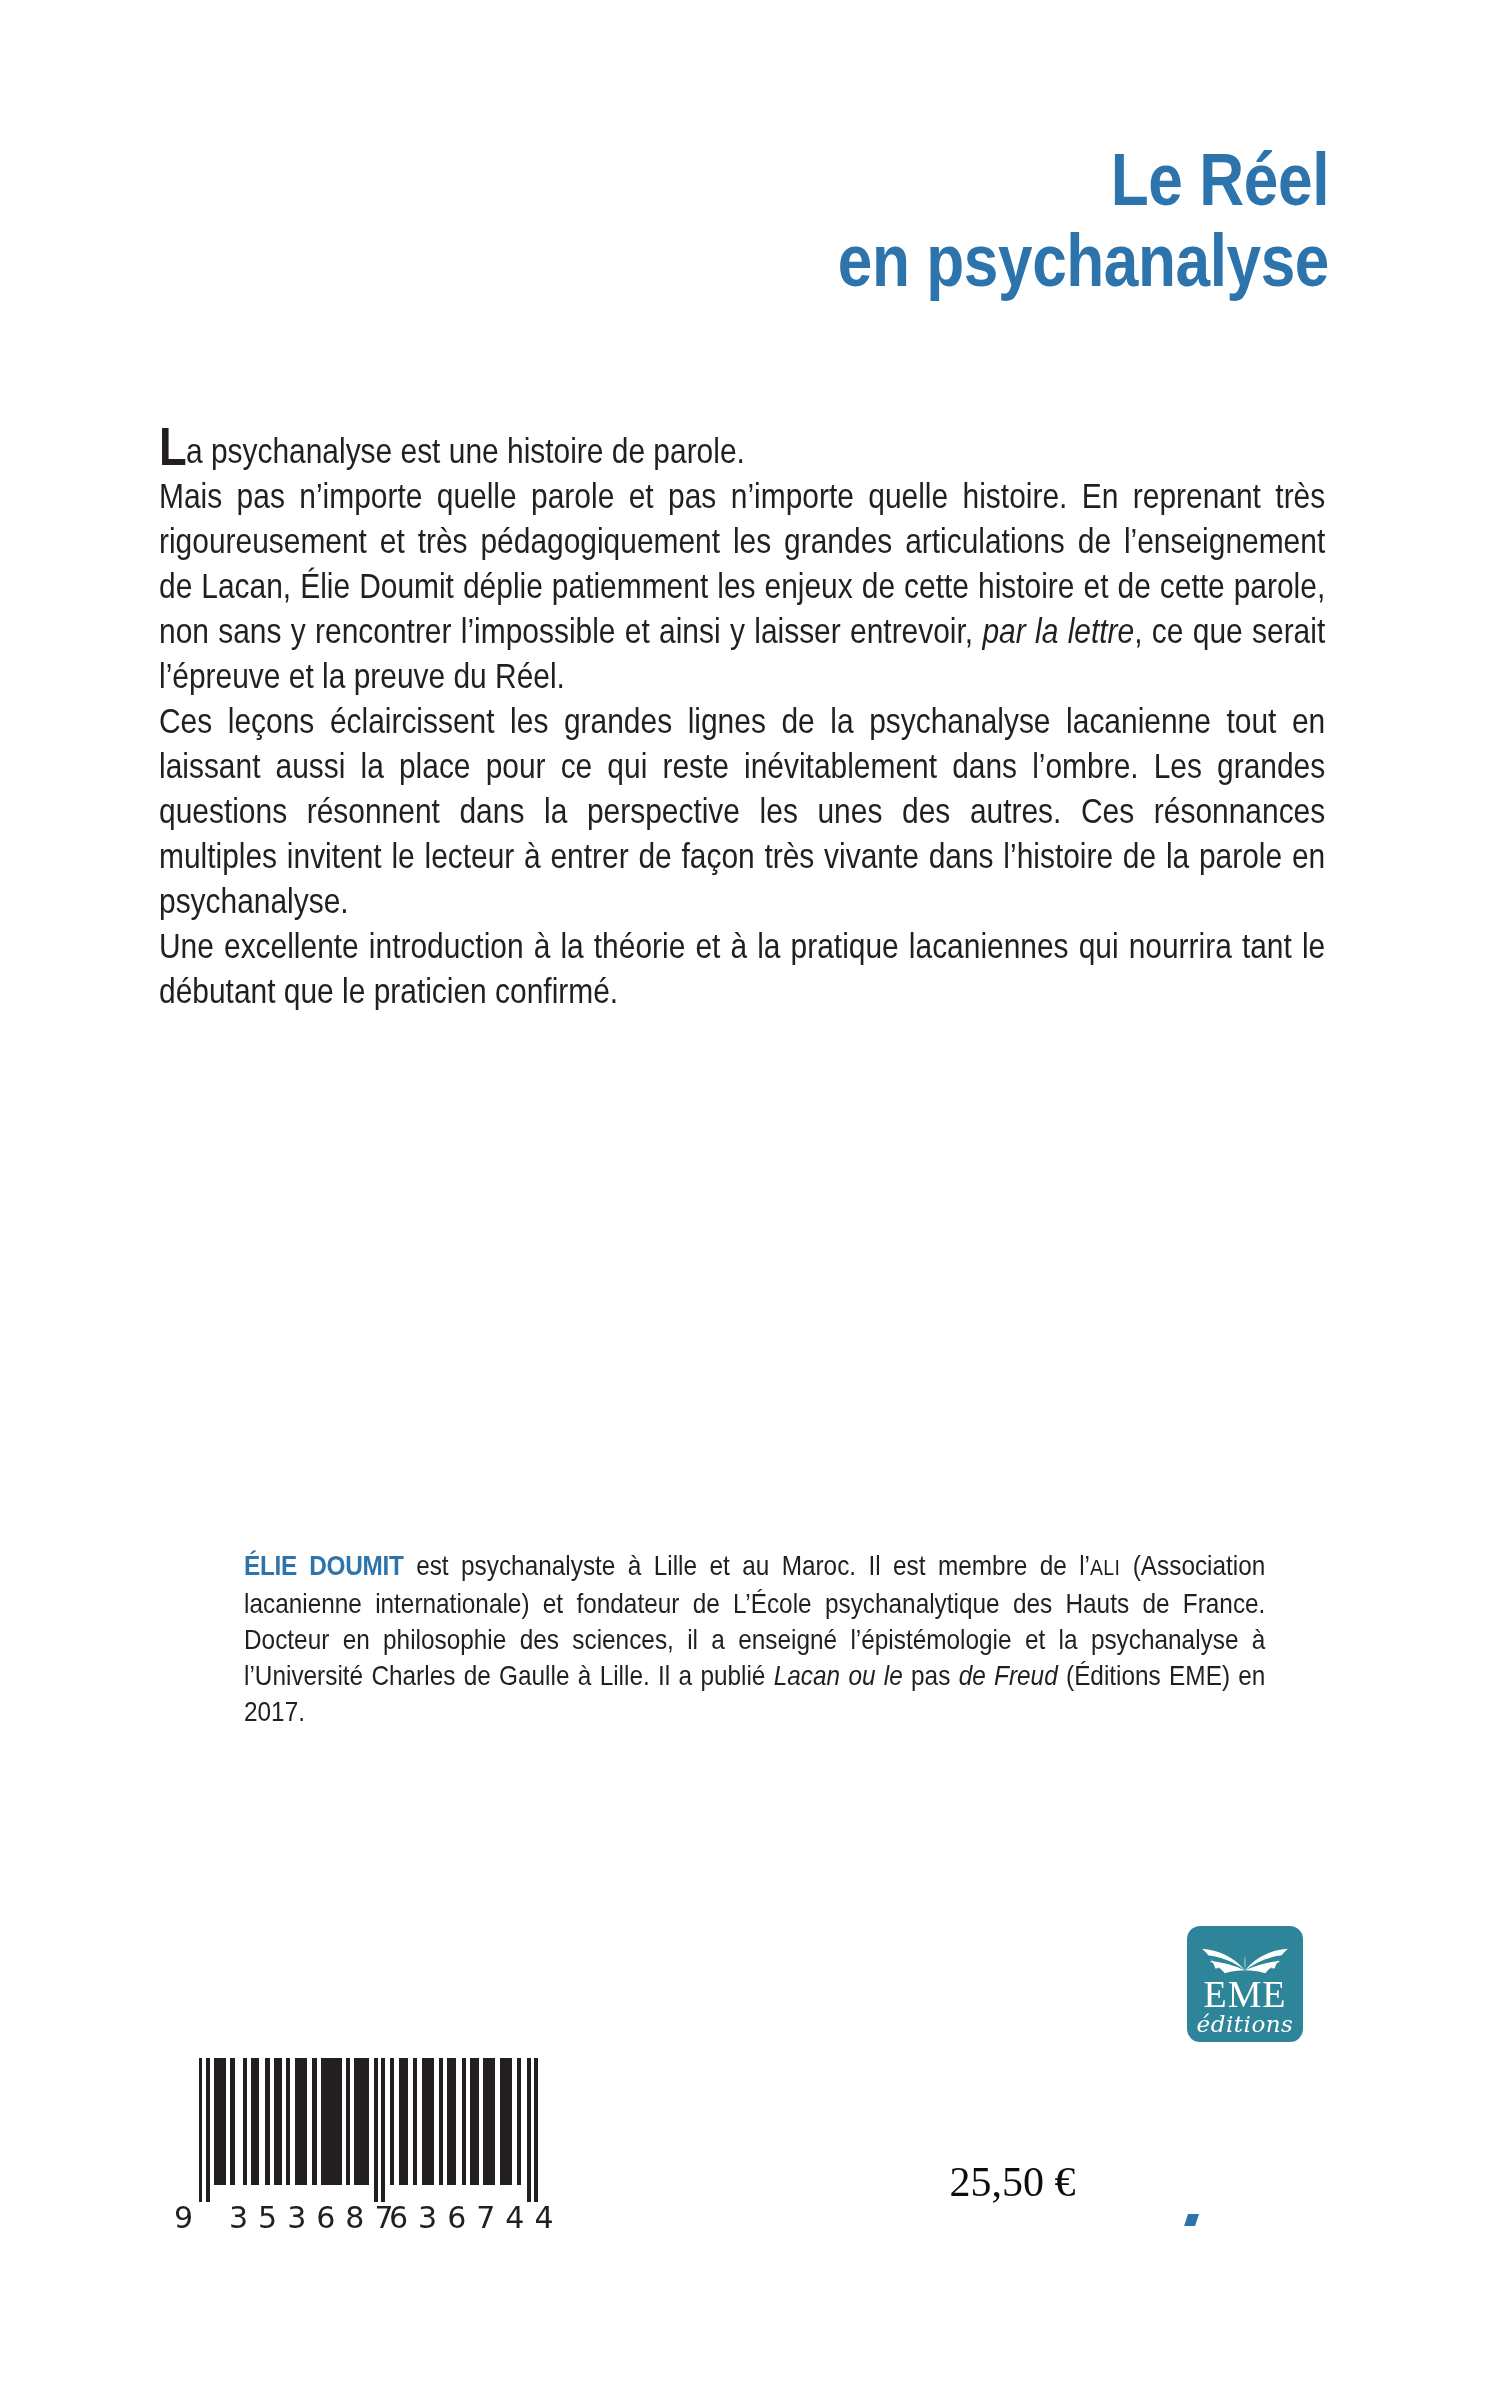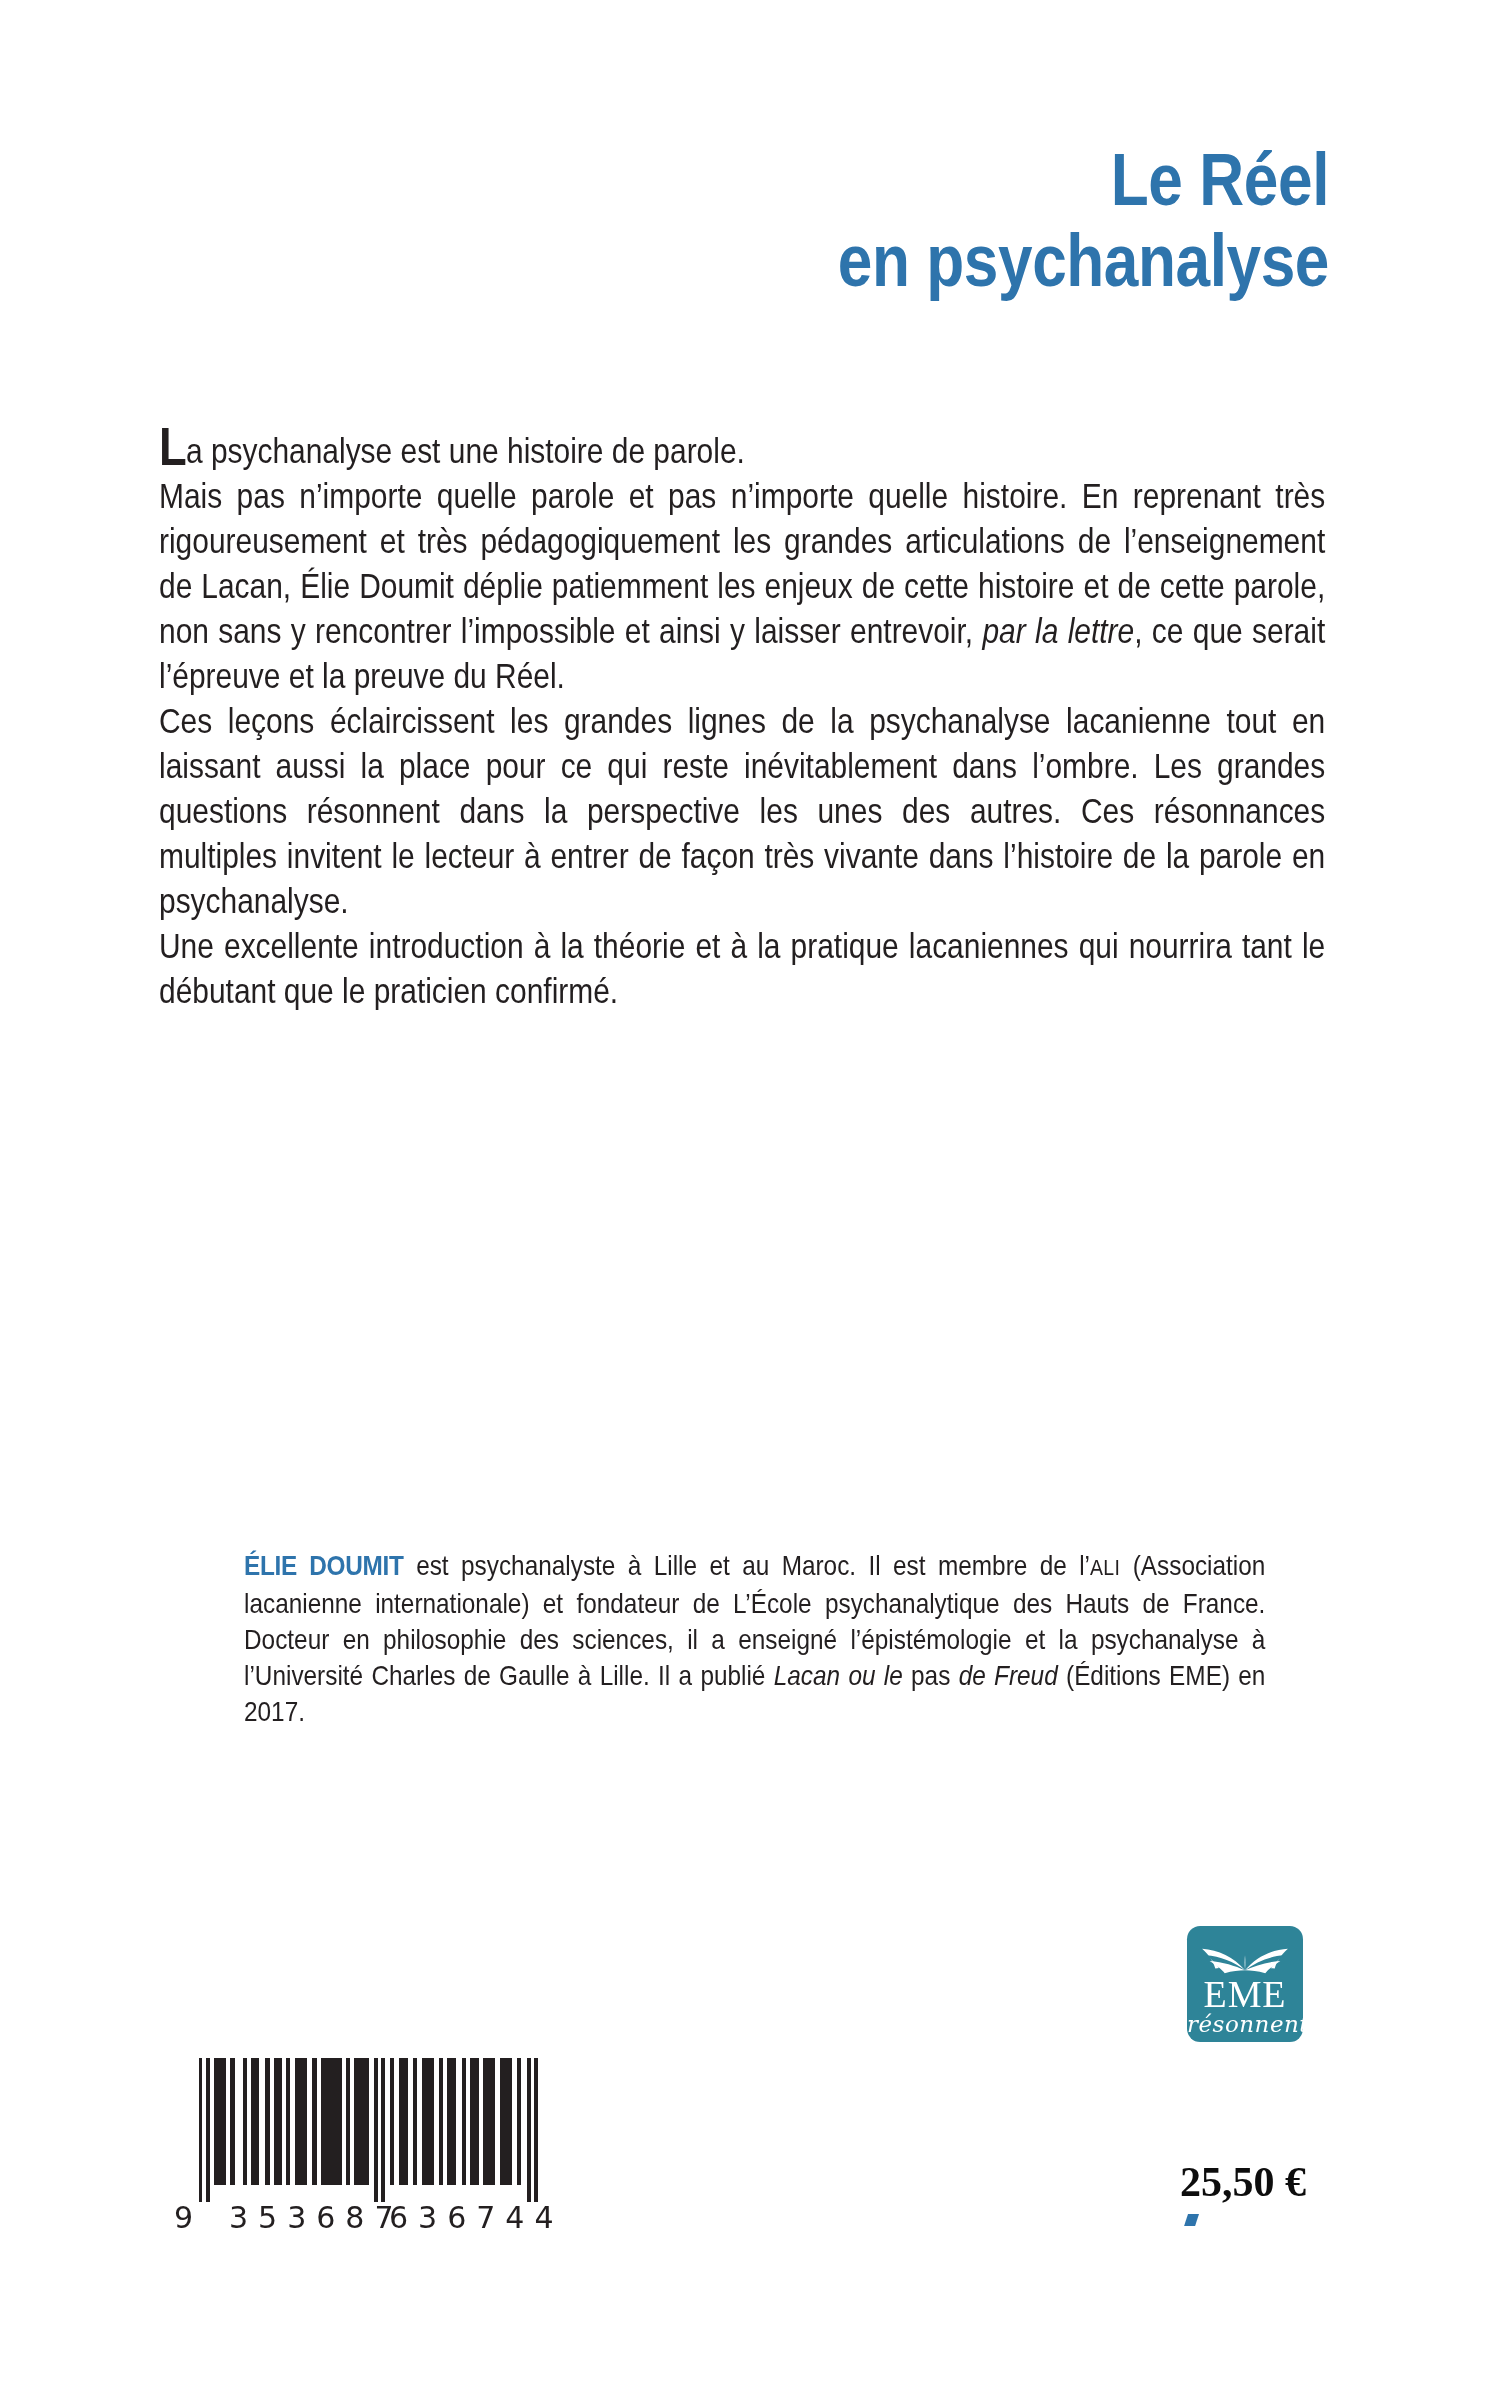--- a/index.html
+++ b/index.html
@@ -158,26 +158,25 @@
     line-height: 44px;
     color: #231f20;
   }
   .imprint div { white-space: nowrap; }
 
   .price {
     position: absolute;
     left: 719px;
     top: 2158px;
     width: 587px;
-    text-align: right;
+    text-align: center;
     font-family: "Liberation Serif", "DejaVu Serif", serif;
     font-size: 42px;
     line-height: 49px;
     color: #0d0d0d;
-    font-weight: bold;
   }
   .price-mark {
     position: absolute;
     left: 1186px;
     top: 2214px;
     width: 11.4px;
     height: 12.3px;
     background: #2e74ac;
     transform: skewX(-18deg);
   }
@@ -248,21 +247,21 @@
     <svg viewBox="0 0 123 123" width="116" height="116" aria-hidden="true">
       <path d="M61.5 47 C50 33 33 25 16 24 C24 31 28 38 30 45 C40 44 52 45 61.5 47 Z" fill="#ffffff"></path>
       <path d="M61.5 47 C50 38 35 32 20 31 C28 37 33 42 36 48 C45 46 54 46 61.5 47 Z" fill="#2e8498"></path>
       <path d="M61.5 47 C51 42 38 38 24 37 C32 42 37 46 40 50 C48 48 55 47 61.5 47 Z" fill="#ffffff"></path>
       <path d="M61.5 47 C62 41 62 36 61.5 31 C61 36 61 41 61.5 47 Z" fill="#ffffff"></path>
       <path d="M61.5 47 C73 33 90 25 107 24 C99 31 95 38 93 45 C83 44 71 45 61.5 47 Z" fill="#ffffff"></path>
       <path d="M61.5 47 C73 38 88 32 103 31 C95 37 90 42 87 48 C78 46 69 46 61.5 47 Z" fill="#2e8498"></path>
       <path d="M61.5 47 C72 42 85 38 99 37 C91 42 86 46 83 50 C75 48 68 47 61.5 47 Z" fill="#ffffff"></path>
     </svg>
     <div class="logo-word">EME</div>
-    <div class="logo-sub">résonnent</div>
+    <div class="logo-sub">éditions</div>
   </div>
 
 
   <div class="price">25,50 €</div>
   <div class="price-mark"></div>
 
   <div class="barcode">
     <div class="bc-bars">
       <i class="g" style="left:9.5px;width:3.8px"></i>
       <i class="g" style="left:17px;width:3.8px"></i>

